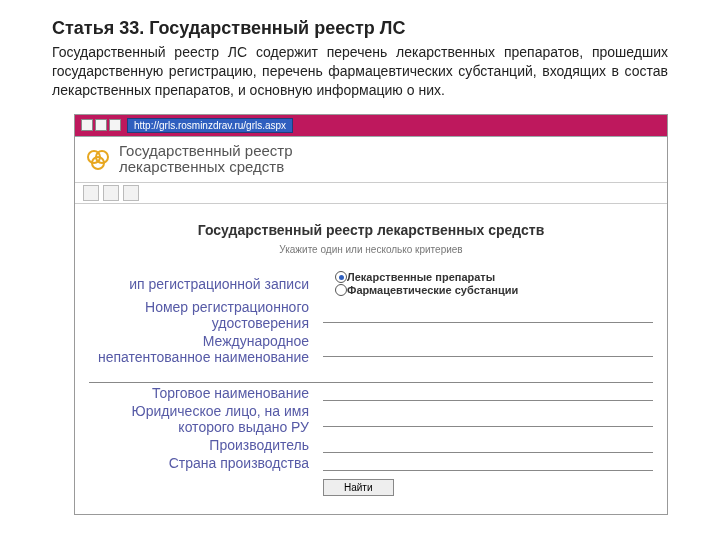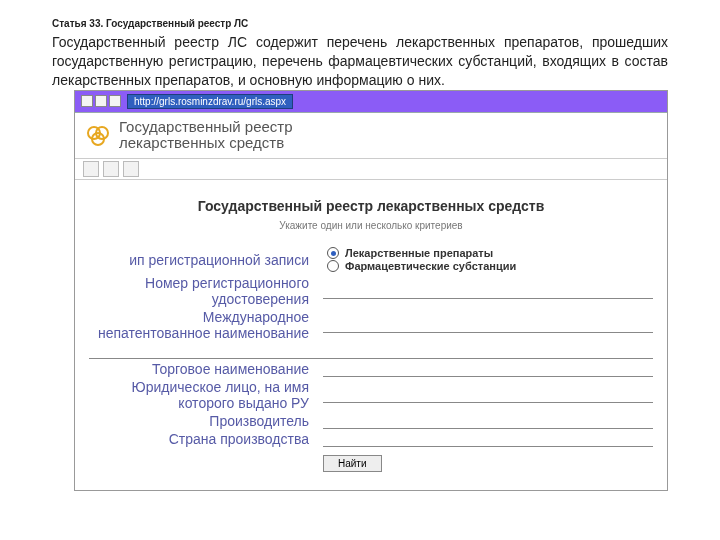--- a/index.html
+++ b/index.html
@@ -10,36 +10,36 @@
     color: #222;
     background: #fff;
     width: 720px;
   }
   .page {
     padding: 18px 52px 20px 52px;
   }
   .article-title {
     font-weight: bold;
     margin-bottom: 4px;
-    font-size: 10px;
+    font-size: 18px;
   }
   .article-body {
     text-align: justify;
     line-height: 1.35;
-    margin-bottom: 0;
+    margin-bottom: 14px;
     font-size: 14px;
   }
 
   .browser {
     border: 1px solid #999;
     background: #fff;
     margin-left: 22px;
   }
   .addr-row {
-    background: #8b5cf6;
+    background: #be185d;
     border-bottom: 1px solid #9aa;
     padding: 3px 6px;
     display: flex;
     align-items: center;
     gap: 6px;
   }
   .addr-icons { display:flex; gap:2px; }
   .ai { width:10px; height:10px; border:1px solid #888; background:#f4f4f4; }
   .url-box {
     display:inline-block;
@@ -116,32 +116,32 @@
   }
   .uline {
     border:none;
     border-bottom:1px solid #888;
     width:100%;
     font-size:11px;
     padding:0;
     height:14px;
     background:transparent;
   }
-  .radio-row { display:flex; align-items:center; gap:6px; font-size:11px; font-weight:bold; color:#333; margin:1px 4px; }
+  .radio-row { display:flex; align-items:center; font-size:11px; font-weight:bold; color:#333; margin:1px 12px; }
   .radio {
     width:10px; height:10px; border:1px solid #555; border-radius:50%; display:inline-flex; align-items:center; justify-content:center; background:#fff;
   }
   .radio.checked::after { content:""; width:5px; height:5px; background:#2f5fbf; border-radius:50%; display:block; }
 
   .btn-row { margin:8px 0 0 234px; }
   .btn {
     font-size:10px;
     border:1px solid #888;
     background:#eee;
-    padding:2px 14px;
+    padding:2px 20px;
     cursor:pointer;
   }
 </style>
 </head>
 <body>
 
 <div class="page">
   <div class="article-title">Статья 33. Государственный реестр ЛС</div>
   <div class="article-body">Государственный реестр ЛС содержит перечень лекарственных препаратов, прошедших государственную регистрацию, перечень фармацевтических субстанций, входящих в состав лекарственных препаратов, и основную информацию о них.</div>
 

